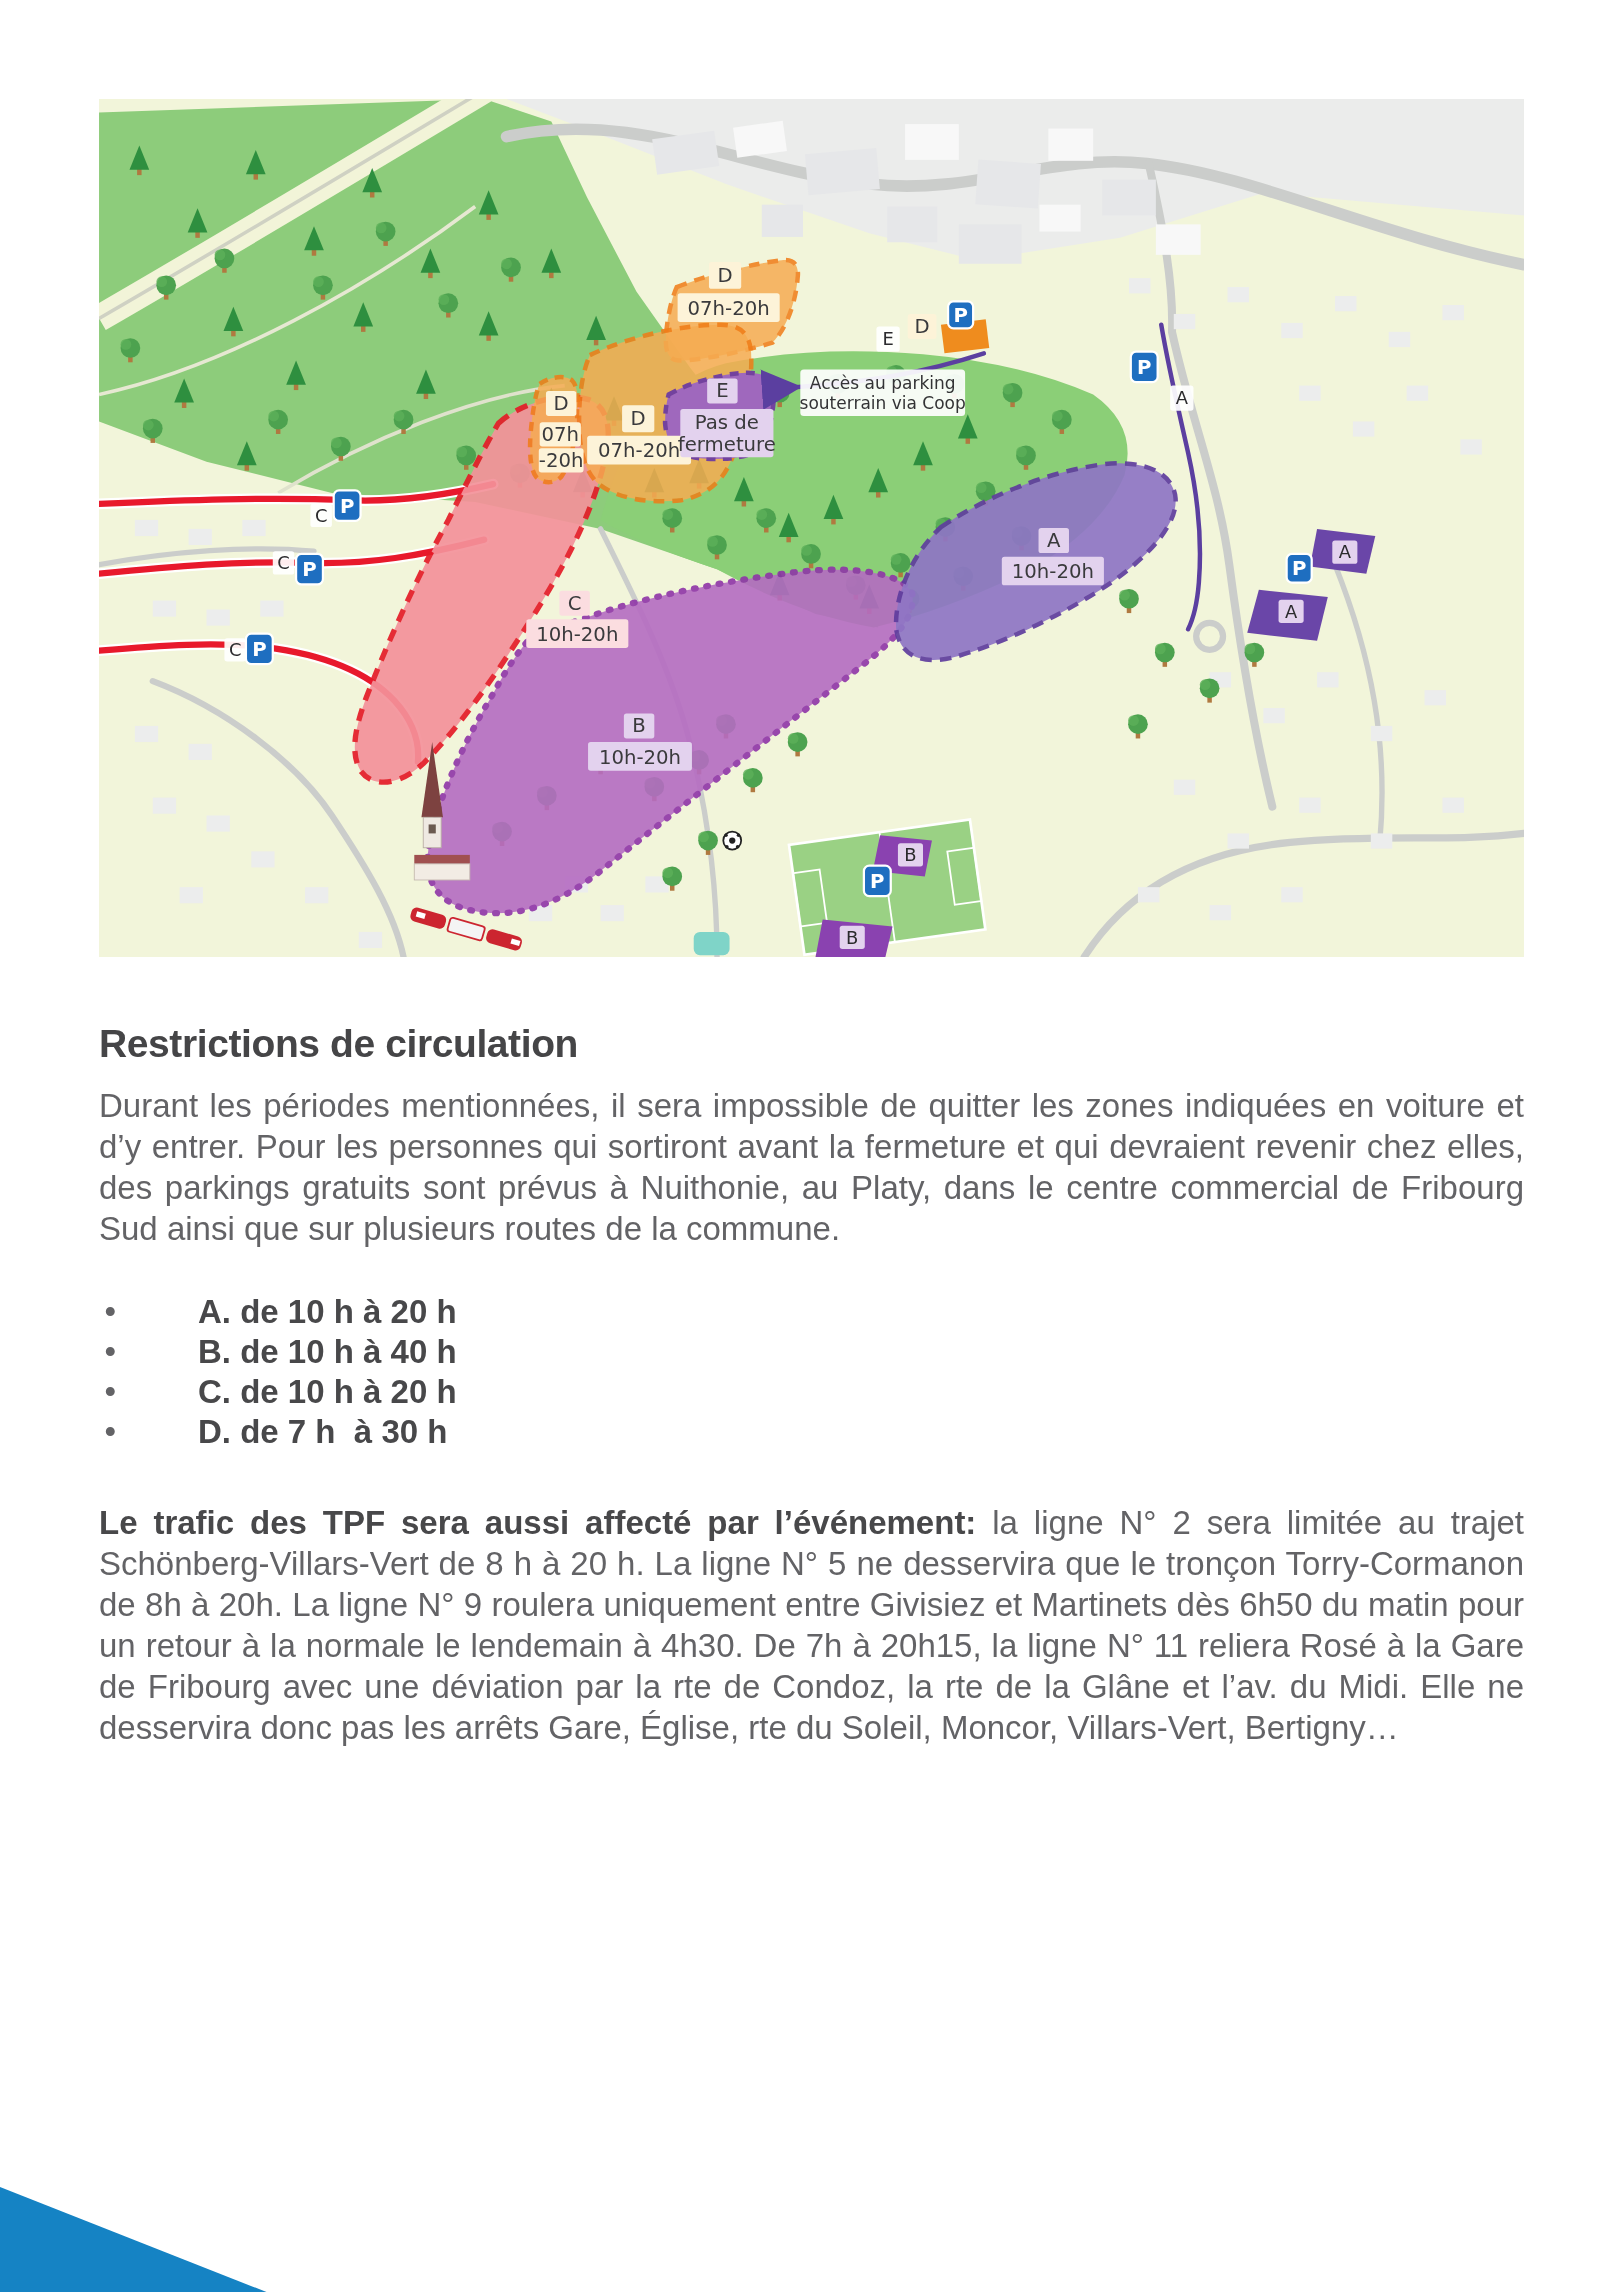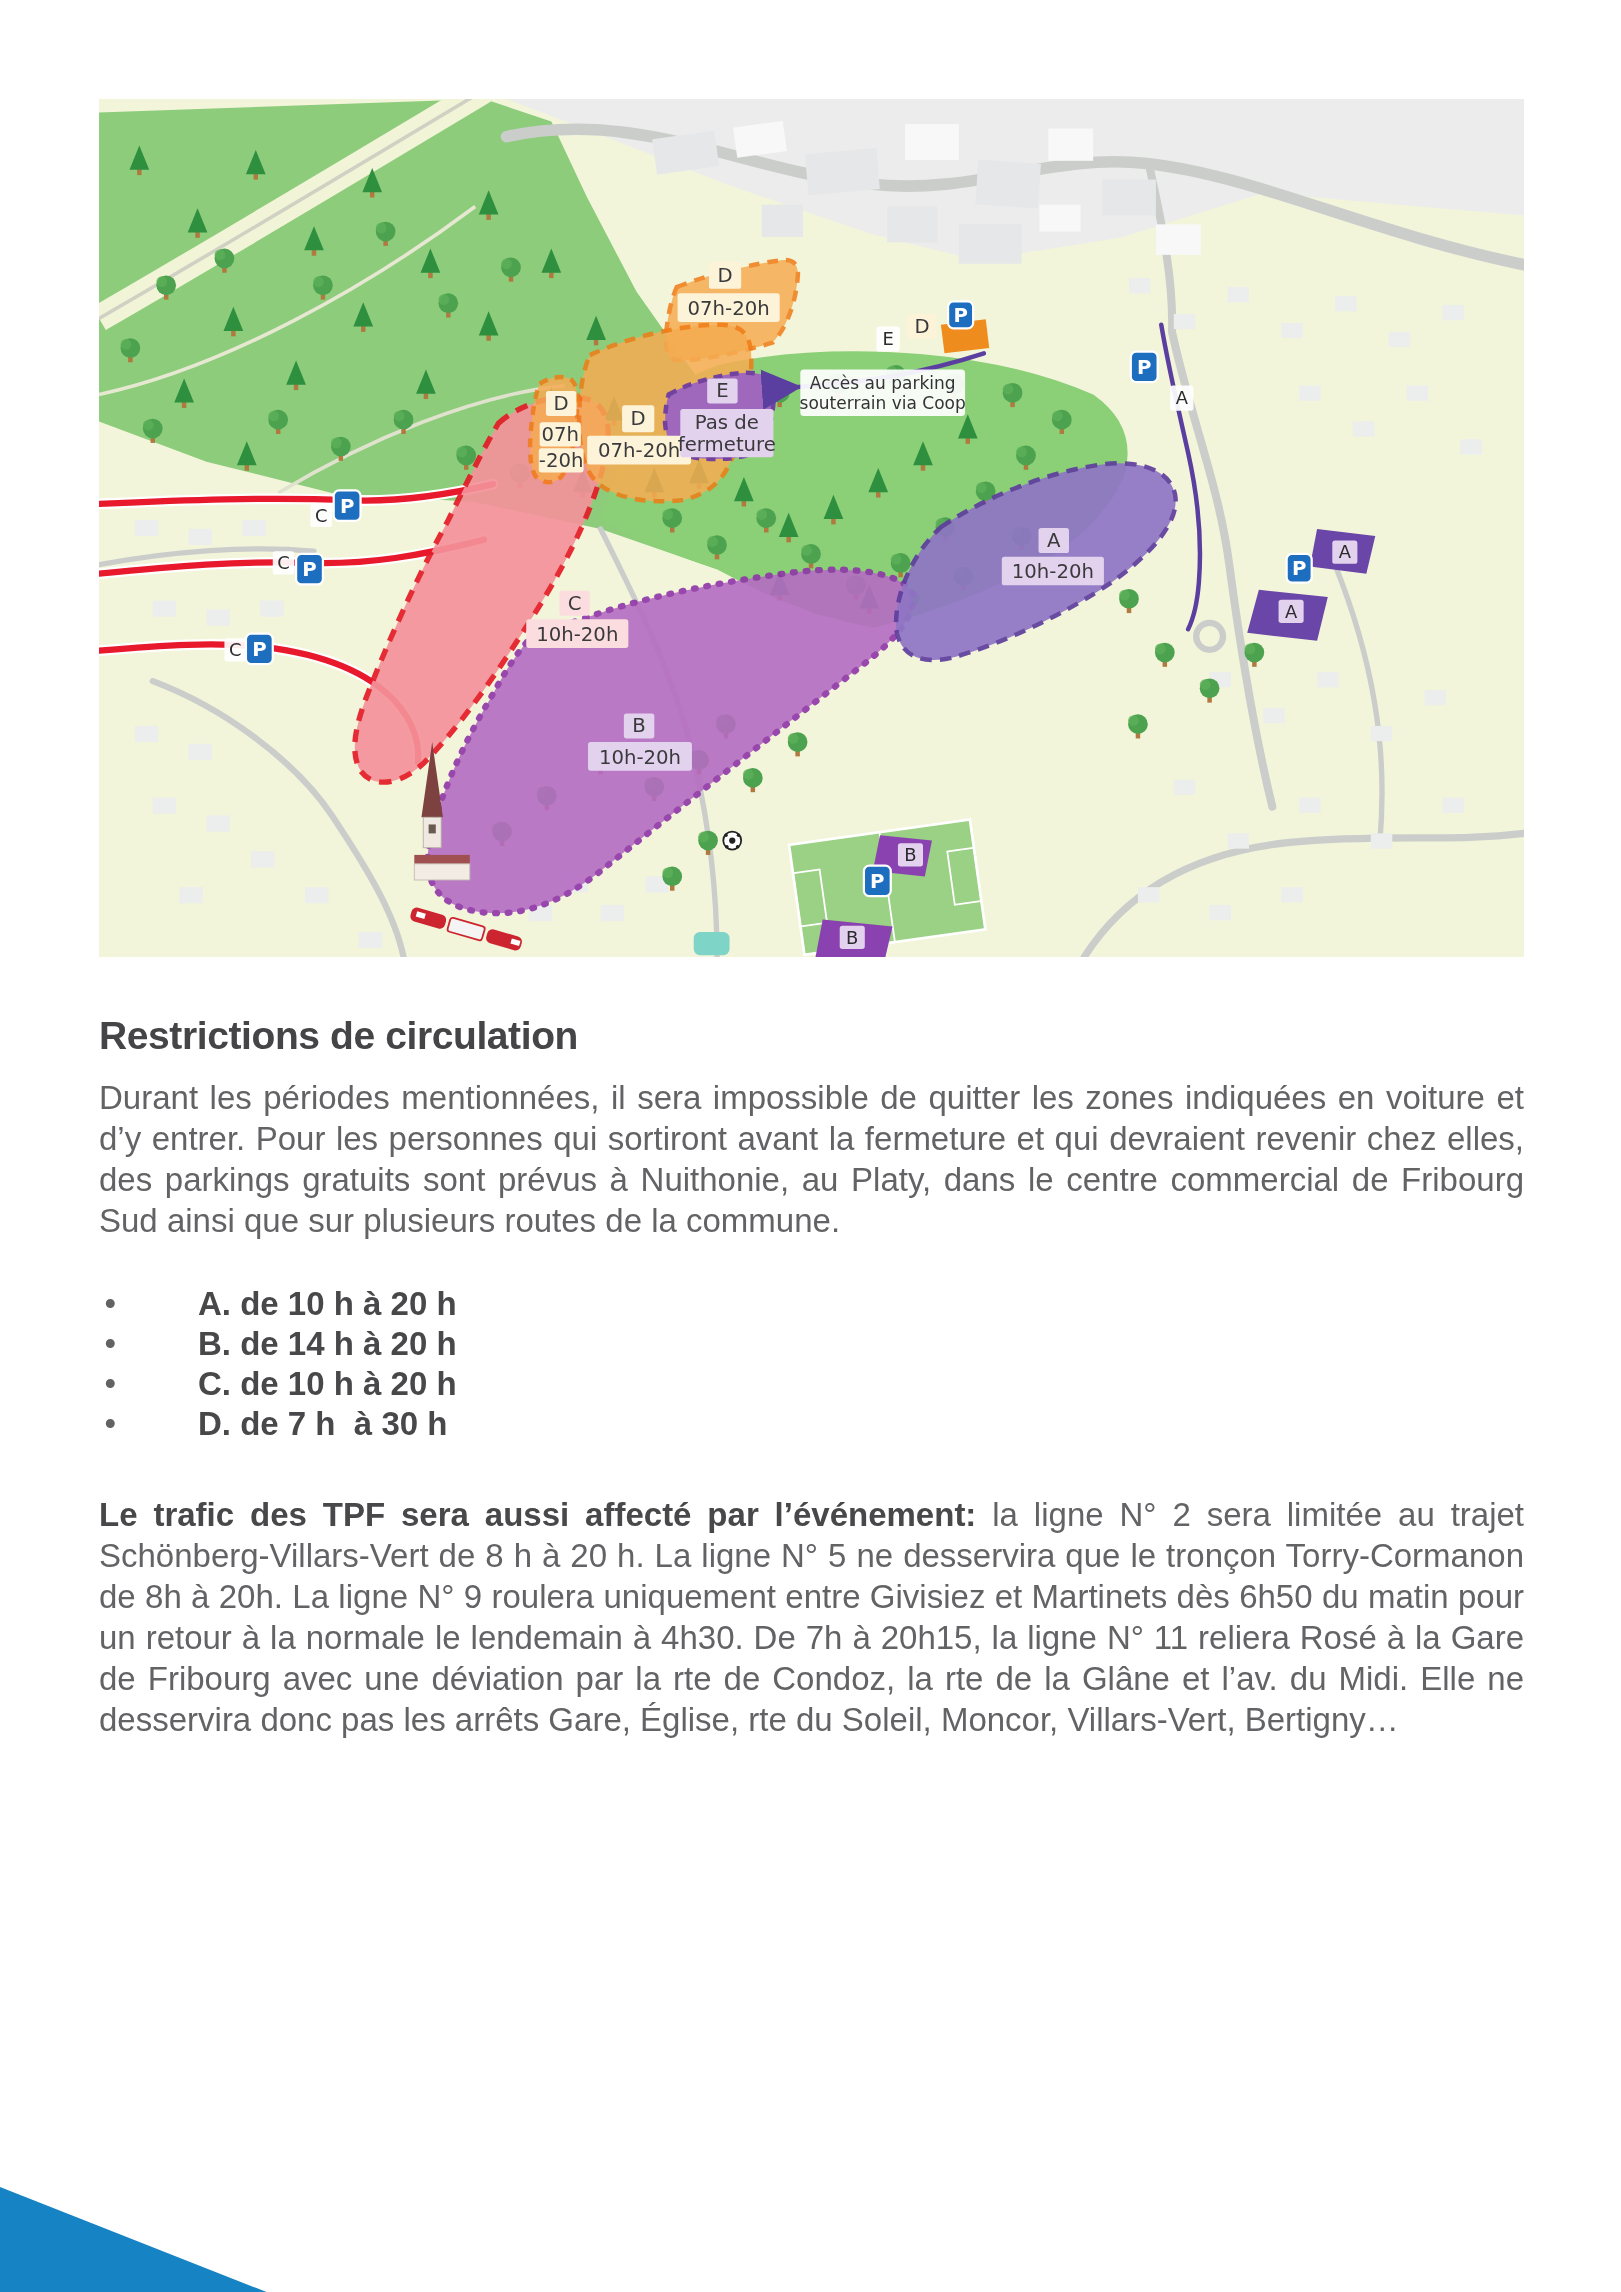--- a/index.html
+++ b/index.html
@@ -14,21 +14,21 @@
     position:absolute;left:99px;top:99px;width:1425px;height:858px;
     margin:0;overflow:hidden;
   }
   .map-figure svg{display:block;}
   .article{
     position:absolute;left:99px;top:1012px;width:1425px;
     color:#636366;
     font-size:33px;line-height:41px;
   }
   .article h1{
-    font-size:39px;line-height:47px;margin:0 0 18px 0;
+    font-size:39px;line-height:47px;margin:8px 0 18px 0;
     color:#454547;font-weight:700;letter-spacing:-0.4px;
   }
   .article p{margin:0 0 39px 0;text-align:justify;}
   .article p.bold{font-weight:700;color:#48484a;}
   .article strong{font-weight:700;color:#48484a;margin-top:11px;}
   ul.schedule{list-style:none;margin:43px 0 50px 0;padding:0;}
   ul.schedule li{position:relative;padding-left:99px;line-height:40px;font-weight:700;color:#48484a;}
   ul.schedule .dot{position:absolute;left:5.4px;top:0;font-weight:400;color:#636366;}
   .sched-label{white-space:pre-wrap;margin-top:41px;}
   .corner-triangle{
@@ -406,21 +406,21 @@
   <main class="article">
     <h1>Restrictions de circulation</h1>
     <p>Durant les périodes mentionnées, il sera impossible de quitter les zones indiquées en voiture et d’y entrer. Pour les personnes qui sortiront avant la fermeture et qui devraient revenir chez elles, des parkings gratuits sont prévus à Nuithonie, au Platy, dans le centre commercial de Fribourg Sud ainsi que sur plusieurs routes de la commune.</p>
     <ul class="schedule">
       <li>
         <span class="dot">•</span>
         <span class="sched-label">A. de 10 h à 20 h</span>
       </li>
       <li>
         <span class="dot">•</span>
-        <span class="sched-label">B. de 14 h à 20 h</span>
+        <span class="sched-label">B. de 10 h à 40 h</span>
       </li>
       <li>
         <span class="dot">•</span>
         <span class="sched-label">C. de 10 h à 20 h</span>
       </li>
       <li>
         <span class="dot">•</span>
         <span class="sched-label">D. de 7 h  à 30 h</span>
       </li>
     </ul>

